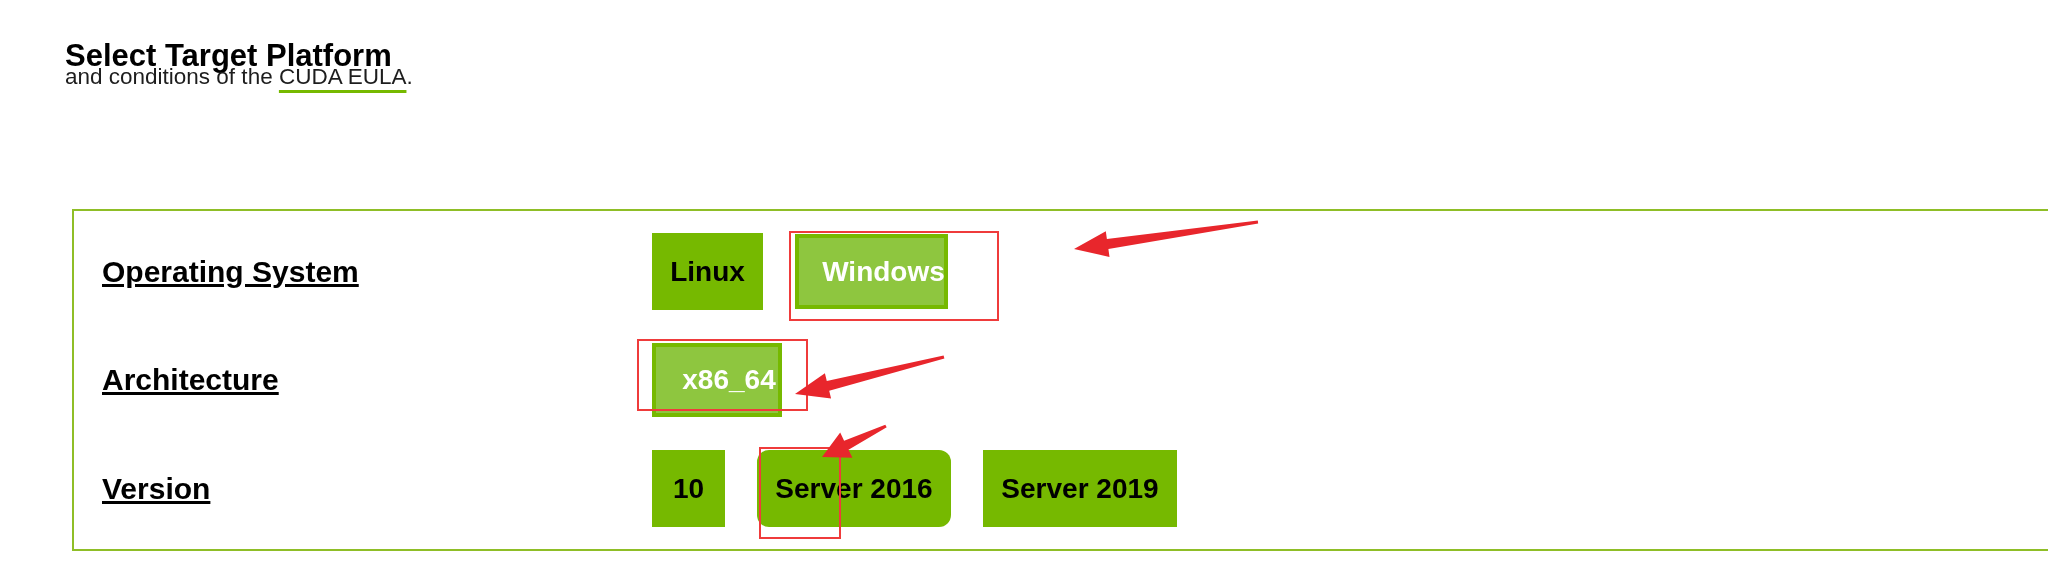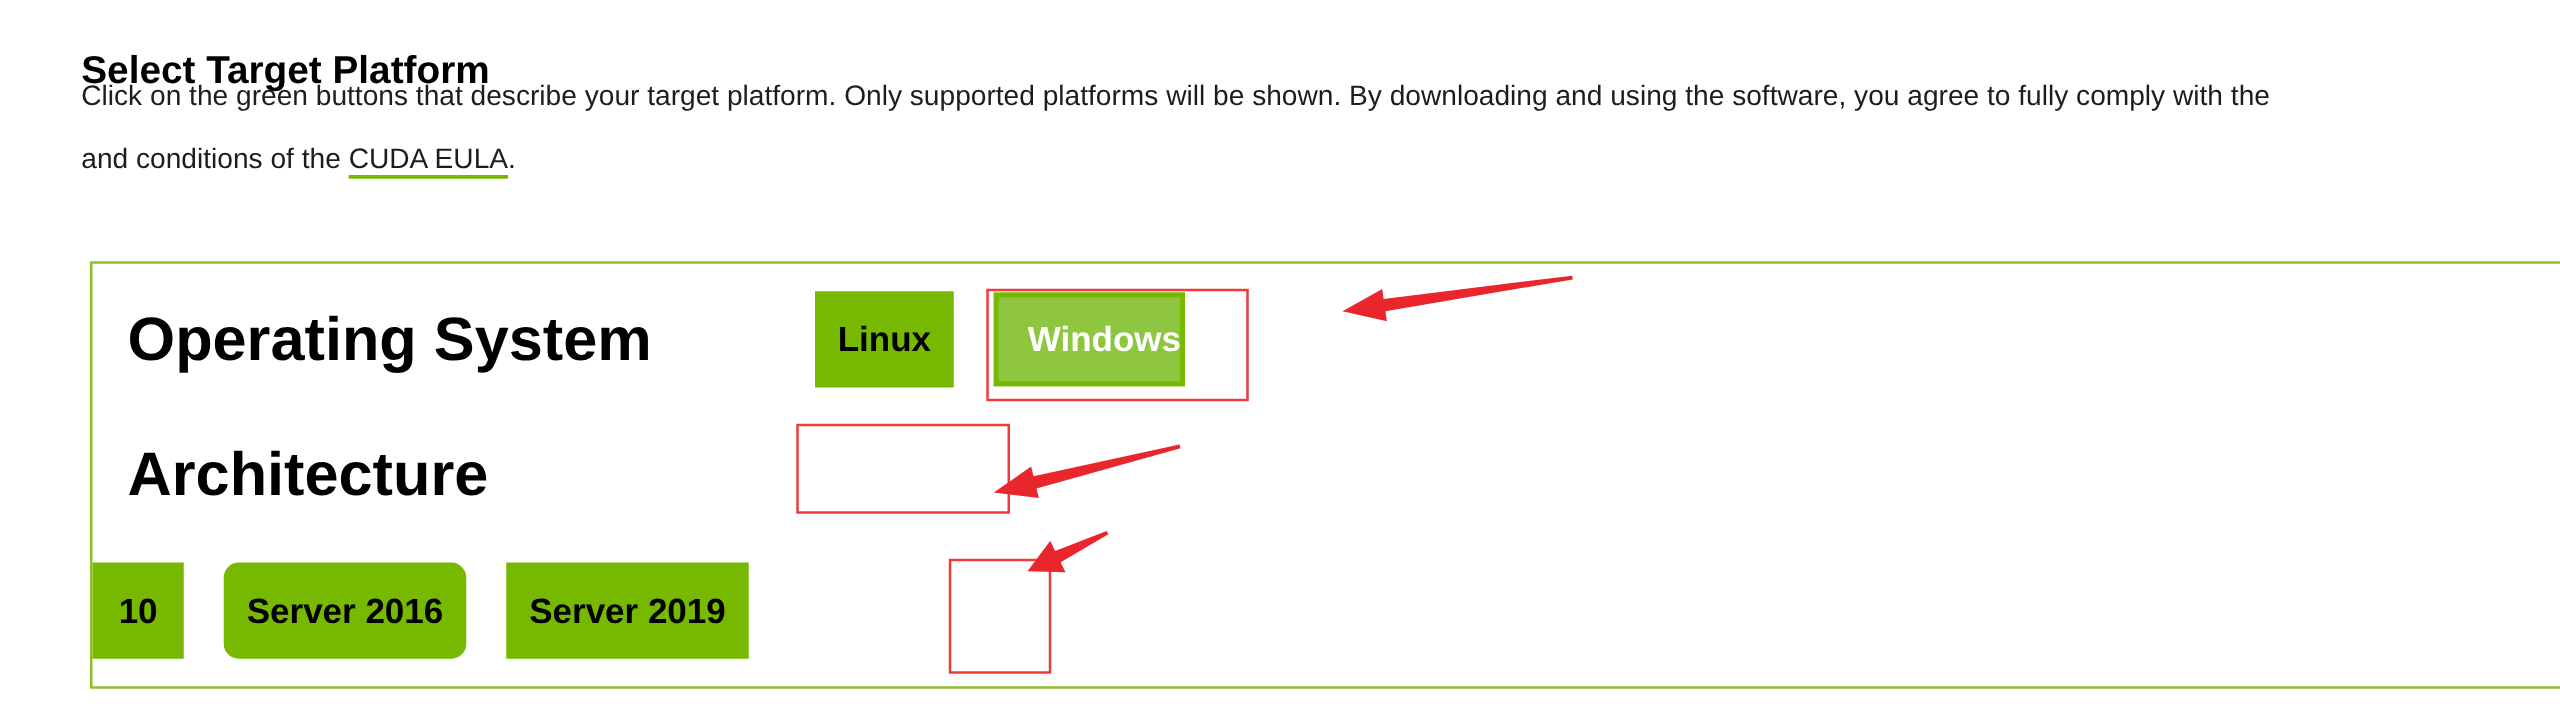--- a/index.html
+++ b/index.html
@@ -20,21 +20,21 @@
   .selector{
     position:absolute;left:72px;top:209px;width:2110px;height:342px;
     border:2px solid #8fbe27;box-sizing:border-box;background:#fff;
   }
   .row{position:absolute;left:0;right:0;display:flex;align-items:center;}
   .row1{top:22px;height:77px;}
   .row2{top:132px;height:74px;}
   .row3{top:239px;height:77px;}
   .rlabel{
     flex:none;margin-left:28px;width:550px;
-    font-size:49px;font-weight:700;color:#000;white-space:pre;
+    font-size:30px;font-weight:700;color:#000;white-space:pre;text-decoration:underline;
   }
   .opts{display:flex;align-items:center;gap:32px;}
   .opt{
     display:flex;align-items:center;justify-content:center;flex:none;
     height:77px;box-sizing:border-box;cursor:pointer;
     background:#76b900;color:#000;font-size:28px;font-weight:700;white-space:pre;
   }
   .row2 .opt{height:74px;}
   .opt.selected{
     background:#8ec63f;border:4px solid #76b900;color:#fff;height:75px;padding-left:24px;
@@ -44,36 +44,39 @@
     position:absolute;left:0;top:0;width:2048px;height:579px;
     pointer-events:none;z-index:10;
   }
 </style>
 </head>
 <body>
 
 <h2 class="title">Select Target Platform</h2>
 
 <div class="desc">
-  <div class="line">Click on the green buttons that describe your target platform. Only supported platforms will be shown. By downloading and using the software, you agree to fully comply with the</div>
   <div class="line"><span>and conditions of the </span><a class="eula">CUDA EULA</a><span>.</span></div>
 </div>
 
 <div class="selector">
   <div class="row row1">
     <div class="rlabel">Operating System</div>
     <div class="opts">
         <div class="opt" style="width: 111px;">Linux</div>
         <div class="opt selected" style="width: 153px;">Windows</div>
       </div>
   </div>
   <div class="row row2">
     <div class="rlabel">Architecture</div>
+    <div class="opts">
+        <div class="opt selected" style="width: 130px;">x86_64</div>
+      </div>
   </div>
   <div class="row row3">
+    <div class="rlabel">Version</div>
     <div class="opts">
         <div class="opt" style="width: 73px;">10</div>
         <div class="opt" style="width: 194px; border-radius: 12px;">Server 2016</div>
         <div class="opt" style="width: 194px;">Server 2019</div>
       </div>
   </div>
 </div>
 
 <svg class="overlay" id="overlay" viewBox="0 0 2048 579" xmlns="http://www.w3.org/2000/svg">
     <rect x="790" y="232" width="208" height="88" fill="none" stroke="#ef3b3b" stroke-width="2"></rect>

